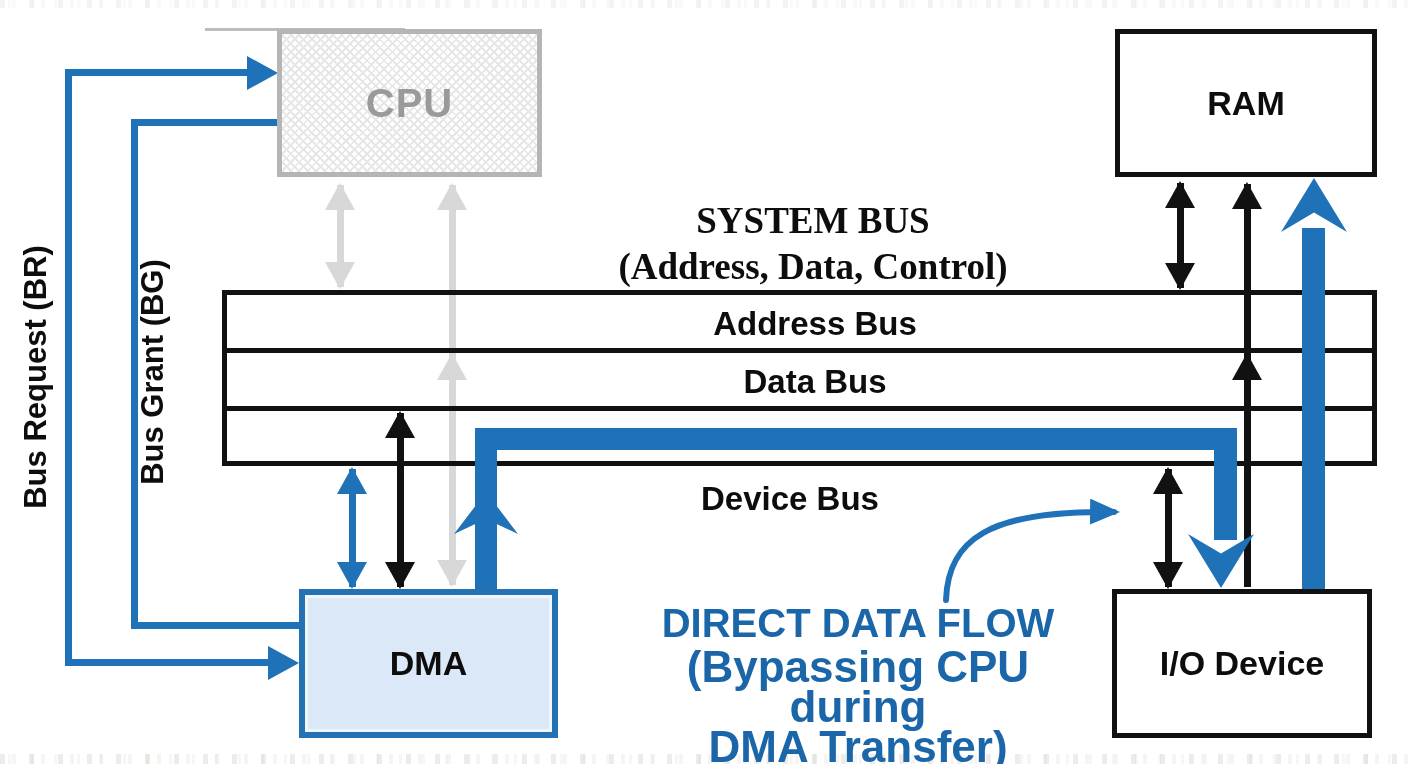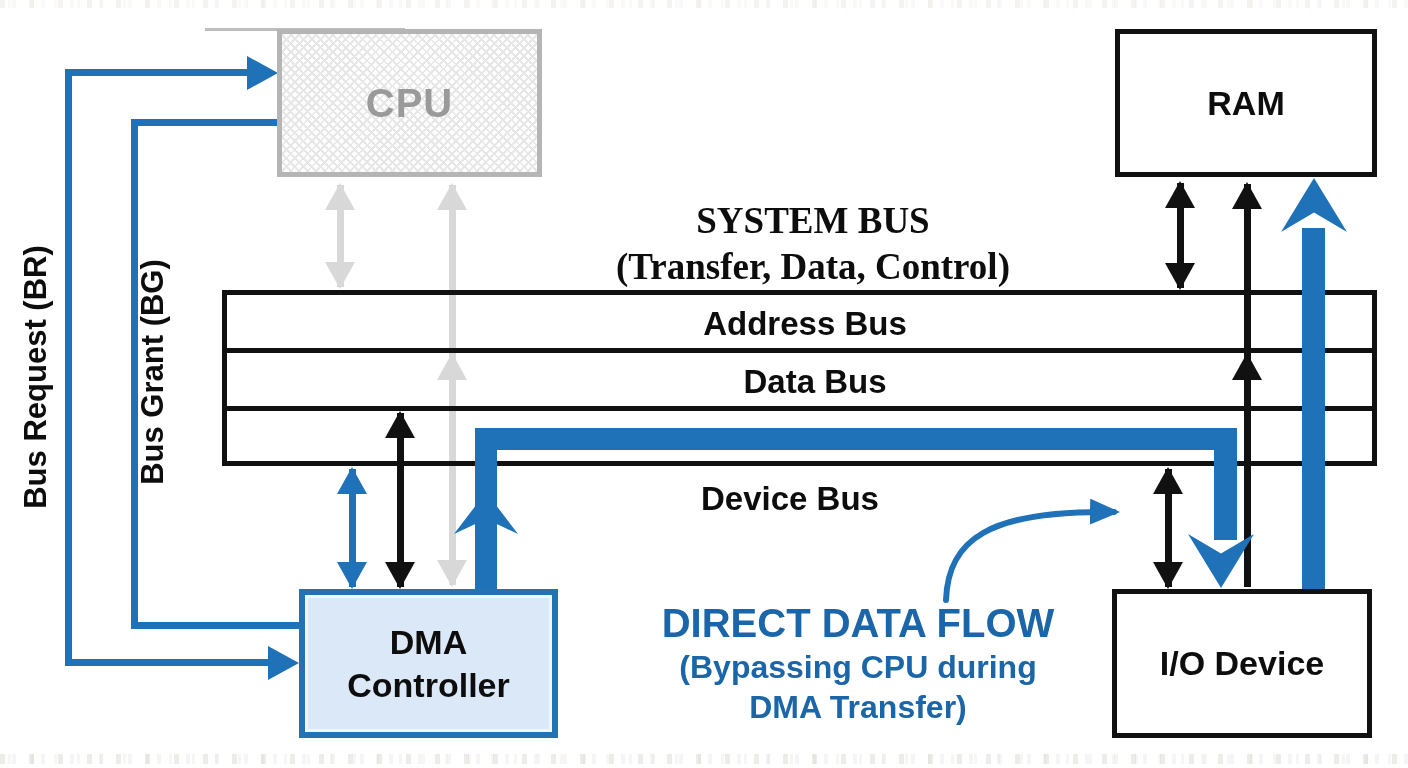--- a/index.html
+++ b/index.html
@@ -43,21 +43,21 @@
     clip-path:polygon(50% 0,100% 100%,50% 64%,0 100%);}
   .chev-down{position:absolute;background:var(--blue);
     clip-path:polygon(0 0,50% 36%,100% 0,50% 100%);}
   
   .t{position:absolute;font-weight:bold;color:#0d0d0d;text-align:center;}
   .title{font-size:37px;line-height:46px;font-family:Liberation Serif, serif;}
   .buslabel{font-size:33px;}
   .rot{transform:rotate(-90deg);transform-origin:center;font-size:31px;white-space:nowrap;}
   .anno{color:var(--blue-dark);}
   .anno .l1{font-size:40px;line-height:48px;}
-  .anno .l2{font-size:32px;line-height:40px;}
+  .anno .l2{font-size:44px;line-height:40px;}
   
   .speckle{position:absolute;left:0;width:1408px;pointer-events:none;
     background-image:repeating-linear-gradient(90deg,rgba(150,140,115,.28) 0 5px,transparent 5px 12px,rgba(170,160,140,.18) 12px 16px,transparent 16px 29px),
                      repeating-linear-gradient(90deg,transparent 0 8px,rgba(160,150,130,.15) 8px 11px,transparent 11px 23px);}
 </style>
 </head>
 <body>
 
 <div id="stage" style="--blue: #1f72b7; --blue-dark: #1a66a8; --black: #111111; --gray-arrow: #d8d8d8; --cpu-border: #b5b5b5; --cpu-text: #9a9a9a; --dma-fill: #dbe8f7; --dma-border: #2471b3;">
 
@@ -139,31 +139,30 @@
   <div class="chev-up" style="left:1281px;top:178px;width:66px;height:54px"></div>
 
   <div class="box box-cpu" style="left:277px;top:29px;width:265px;height:148px">
     <span>CPU</span>
   </div>
   <div class="box box-ram" style="left:1115px;top:29px;width:262px;height:148px">
     <span>RAM</span>
   </div>
   <div class="box box-dma" style="left:299px;top:589px;width:259px;height:149px">
     <span>DMA</span>
-    <span>Controller</span>
   </div>
   <div class="box box-io" style="left:1112px;top:589px;width:260px;height:149px">
     <span>I/O Device</span>
   </div>
 
   <div class="t title" style="left:463px;top:198px;width:700px">
     <div>SYSTEM BUS</div>
-    <div>(Transfer, Data, Control)</div>
+    <div>(Address, Data, Control)</div>
   </div>
-  <div class="t buslabel" style="left:230px;top:305px;width:1150px">Address Bus</div>
+  <div class="t buslabel" style="left:240px;top:305px;width:1150px">Address Bus</div>
   <div class="t buslabel" style="left:240px;top:363px;width:1150px">Data Bus</div>
   <div class="t buslabel" style="left:560px;top:480px;width:460px">Device Bus</div>
 
   <div class="t rot" style="left:-134px;top:357px;width:340px;height:40px;line-height:40px">Bus Request (BR)</div>
   <div class="t rot" style="left:-17px;top:352px;width:340px;height:40px;line-height:40px">Bus Grant (BG)</div>
 
   <div class="t anno" style="left:628px;top:599px;width:460px">
     <div class="l1">DIRECT DATA FLOW</div>
     <div class="l2">(Bypassing CPU during</div>
     <div class="l2">DMA Transfer)</div>

